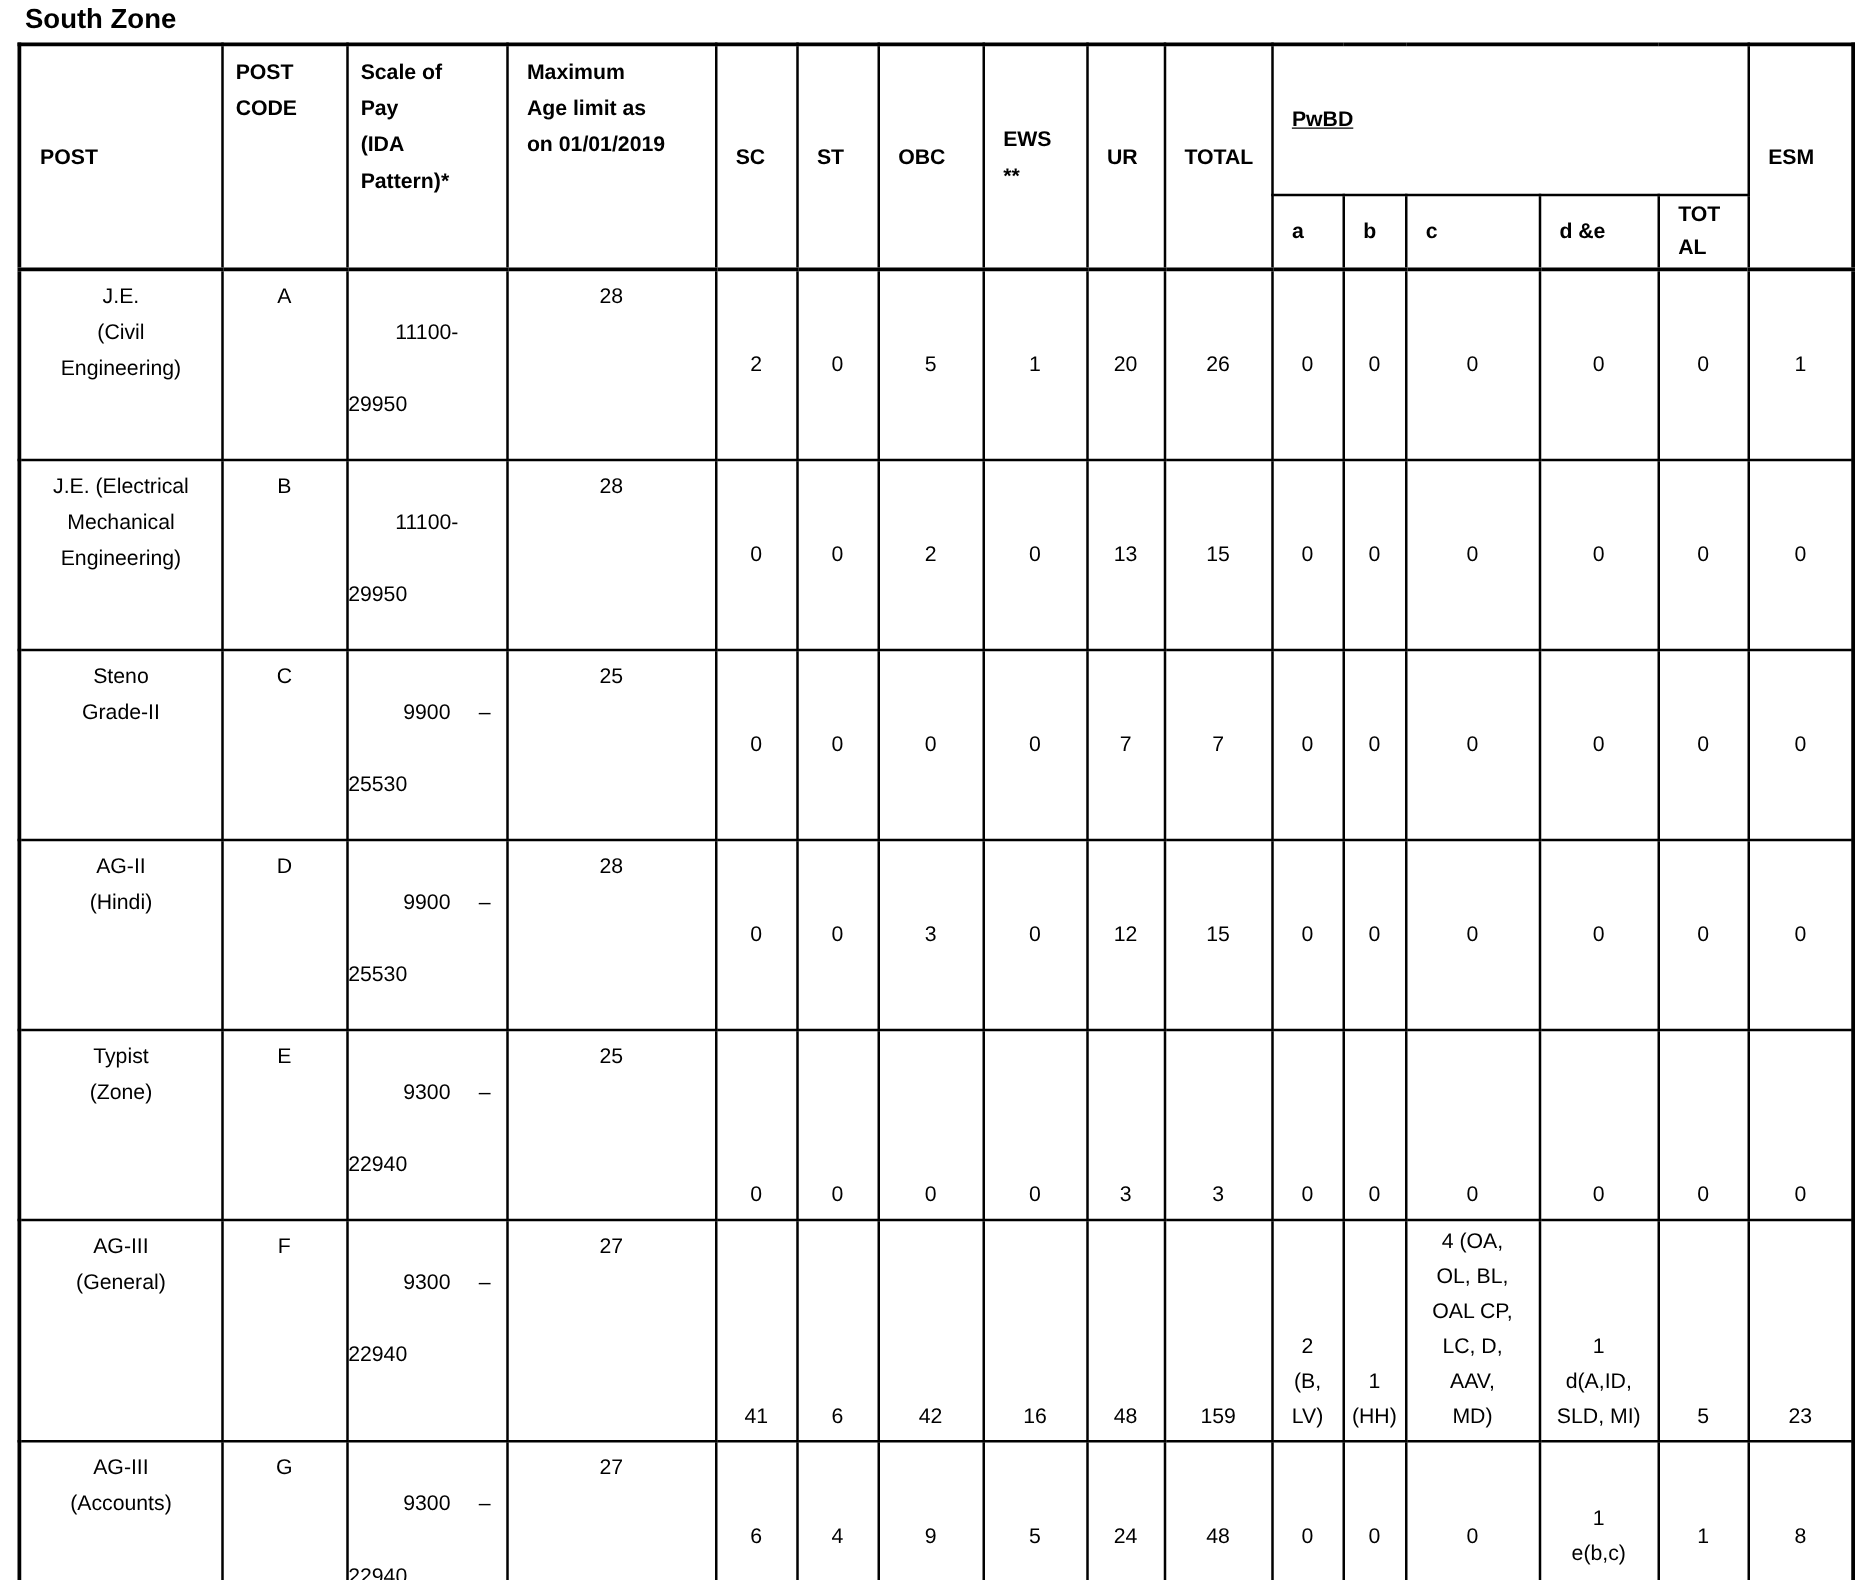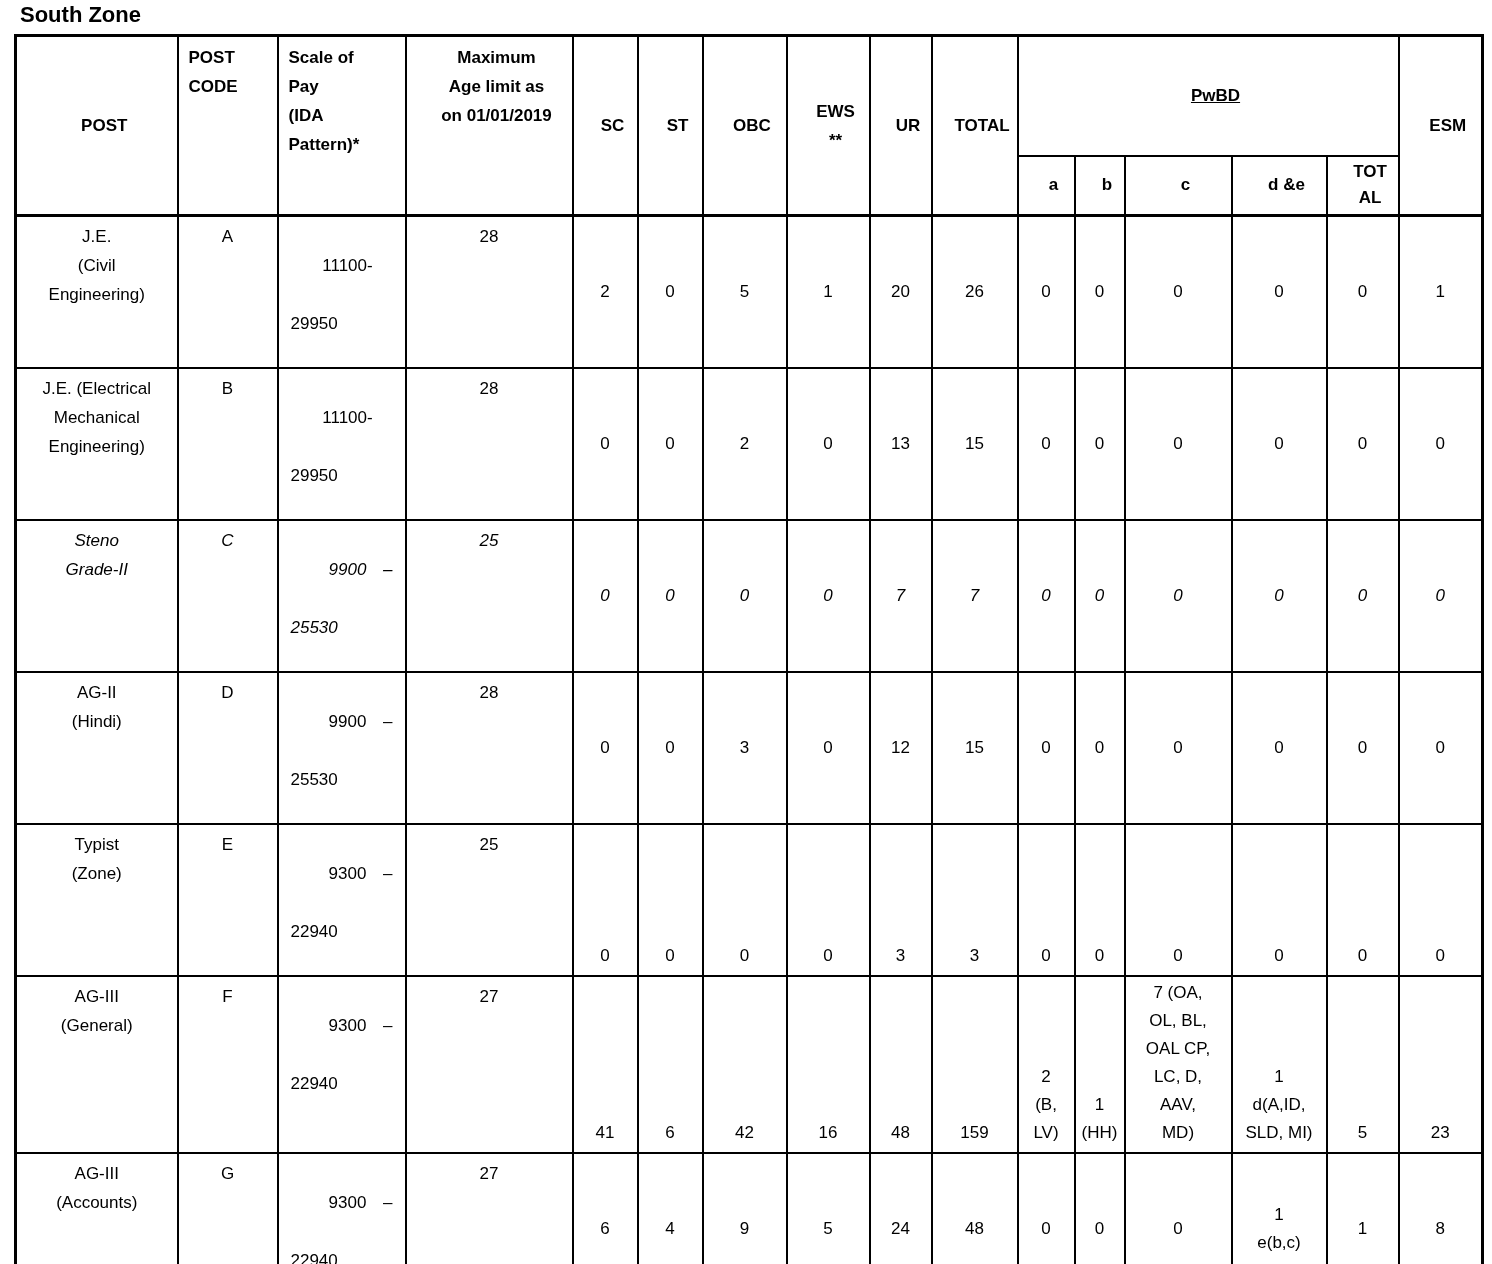--- a/index.html
+++ b/index.html
@@ -34,21 +34,21 @@
     white-space: pre-line;
     padding: 0;
     overflow: hidden;
   }
   
   thead th {
     font-weight: bold;
     font-size: 17px;
     line-height: 29px;
     vertical-align: middle;
-    text-align: center;
+    text-align: left;
     padding-left: 15px;
   }
   thead tr.h1 { height: 120px; }
   thead tr.h2 { height: 60px; }
   thead tr.h2 th { line-height: 26px; }
   th.h-post { vertical-align: middle; }
   th.h-code, th.h-pay {
     vertical-align: top;
     text-align: left;
     padding: 6px 4px 0 10px;
@@ -68,33 +68,33 @@
     vertical-align: middle;
     text-align: center;
     line-height: 28px;
     padding: 2px 1px;
   }
   tr.vb td.data {
     vertical-align: bottom;
     padding-bottom: 5px;
   }
   
-  td.c-pay { padding-left: 12px; padding-right: 0; }
+  td.c-pay { padding-left: 0; padding-right: 0; }
   .pay1 {
     display: grid;
     grid-template-columns: 1fr auto 1fr;
     padding: 0 12px;
     line-height: 29px;
   }
   .pay1 .pd { justify-self: end; }
   .pay2 { text-align: left; line-height: 29px; }
   
   tbody tr.r0 { height: 130px; }
   tbody tr.r1 { height: 112px; }
-  tbody tr.r2 { height: 73px; font-style: italic; }
+  tbody tr.r2 { height: 73px; }
   tbody tr.r3 { height: 70px; }
   tbody tr.r4 { height: 71px; }
   tbody tr.r5 { height: 177px; }
   tbody tr.r6 { height: 81px; }
 </style>
 </head>
 <body>
 
 <div class="page">
   <h1 class="page-title">South Zone</h1>
@@ -281,21 +281,21 @@
         <td class="data">6</td>
         <td class="data">42</td>
         <td class="data">16</td>
         <td class="data">48</td>
         <td class="data">159</td>
         <td class="data">2
 (B,
 LV)</td>
         <td class="data">1
 (HH)</td>
-        <td class="data">7 (OA,
+        <td class="data">4 (OA,
 OL, BL,
 OAL CP,
 LC, D,
 AAV,
 MD)</td>
         <td class="data">1
 d(A,ID,
 SLD, MI)</td>
         <td class="data">5</td>
         <td class="data">23</td>

